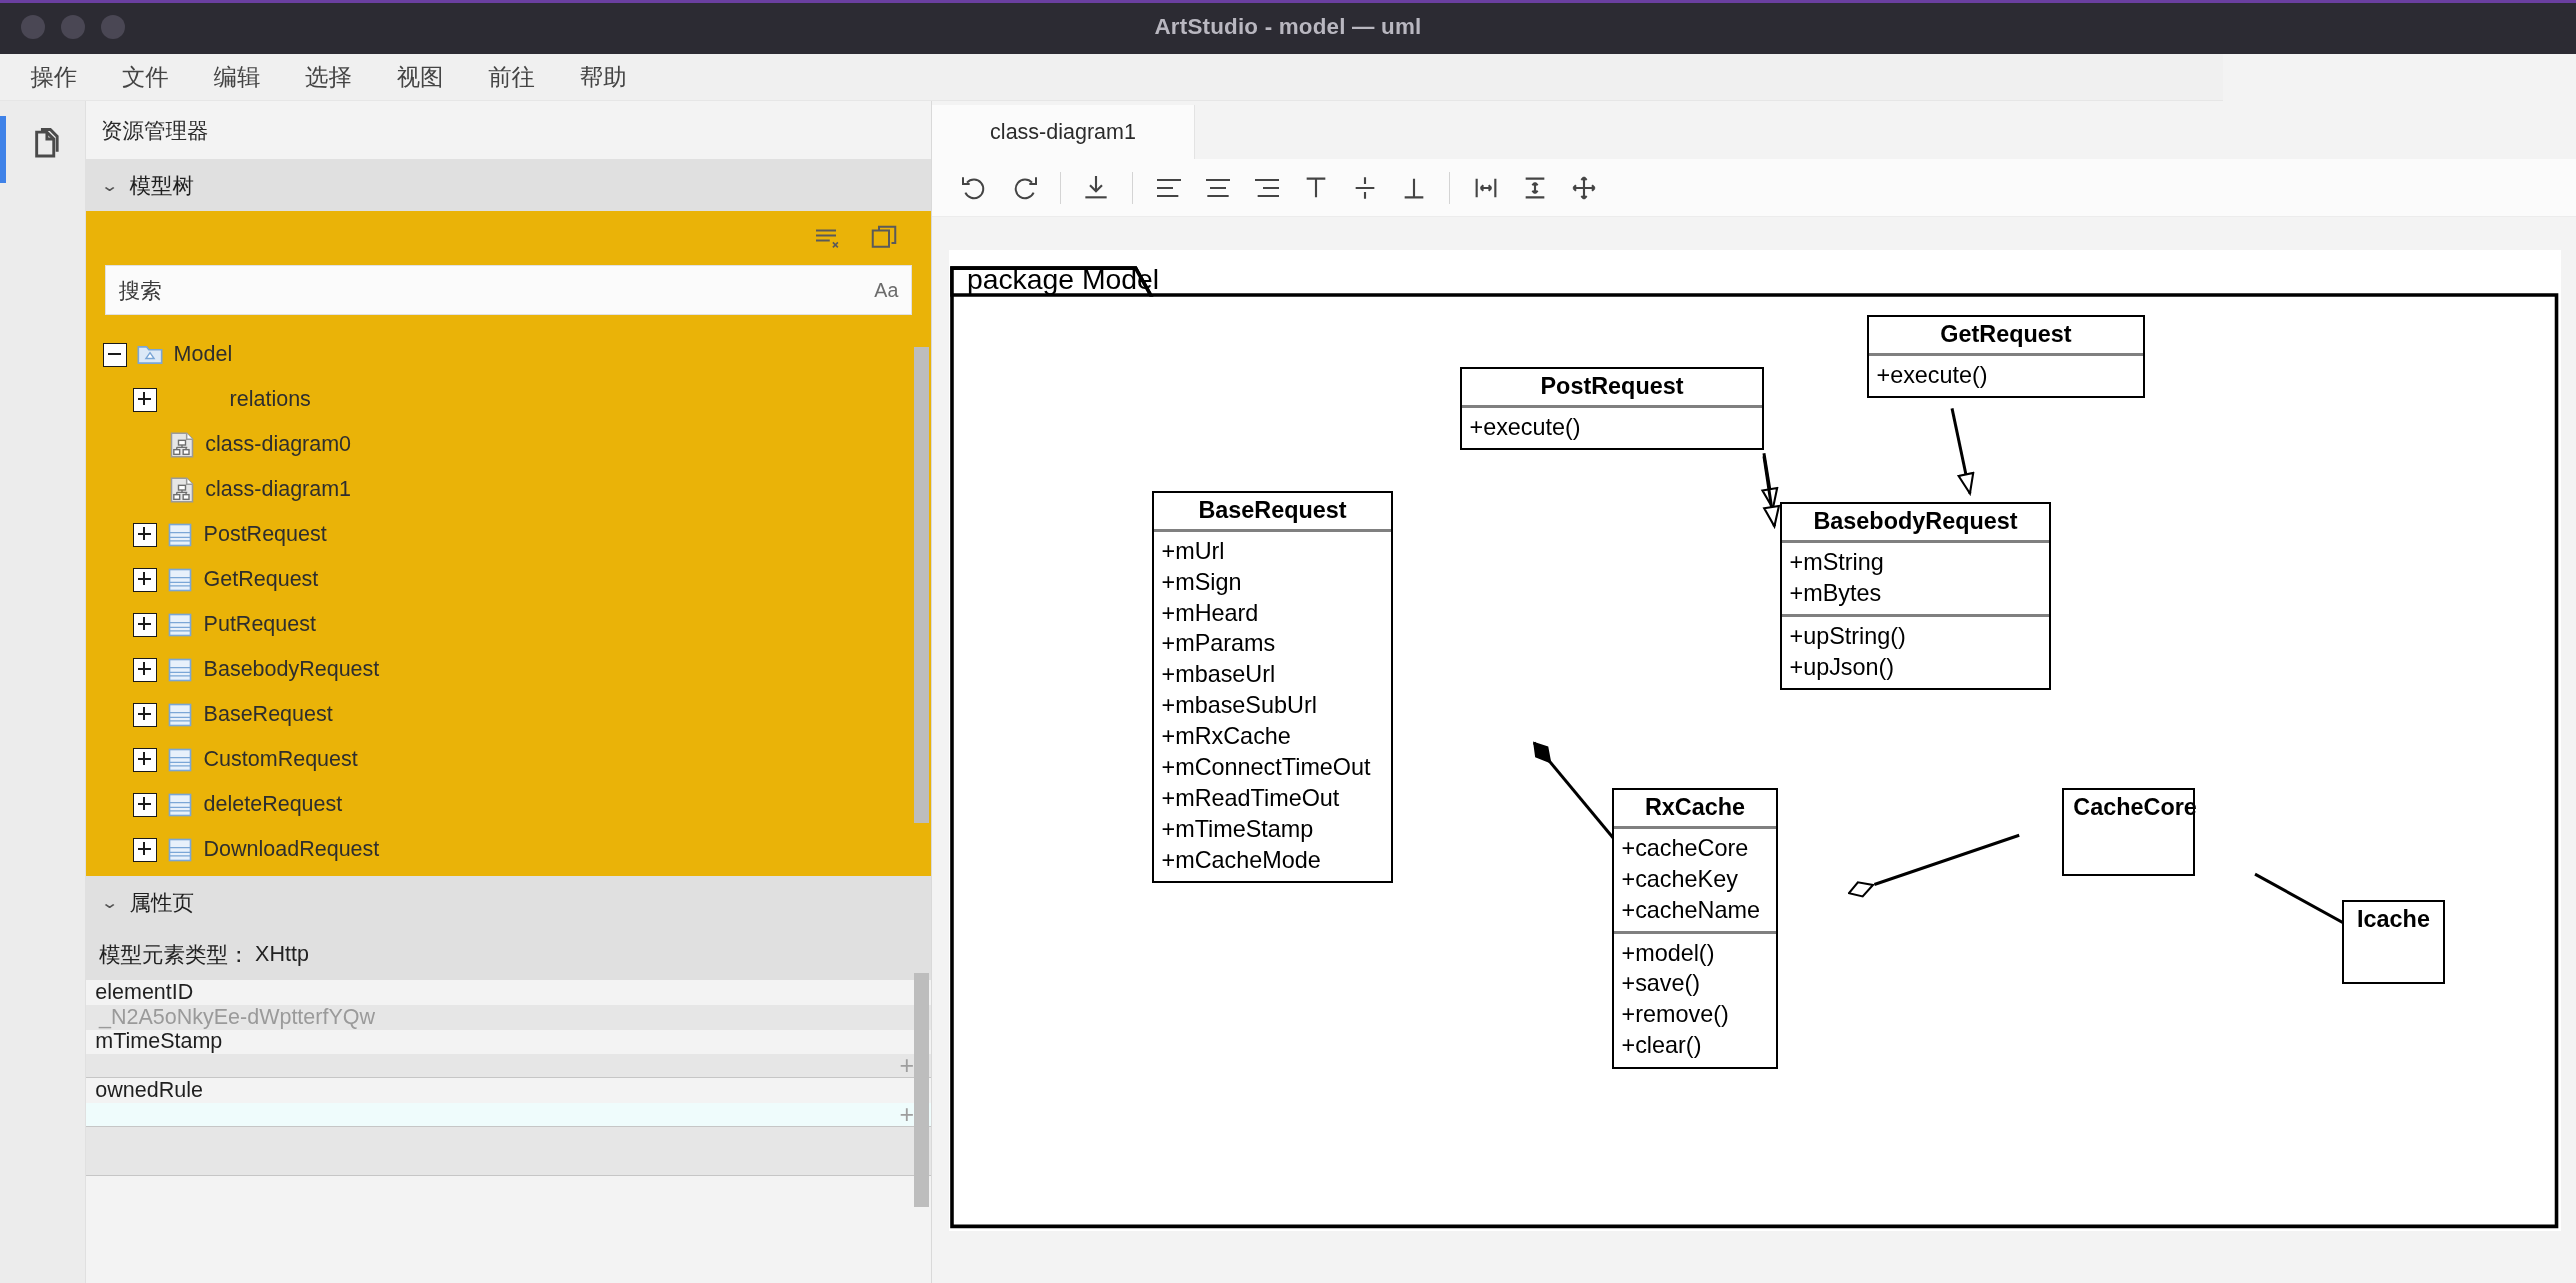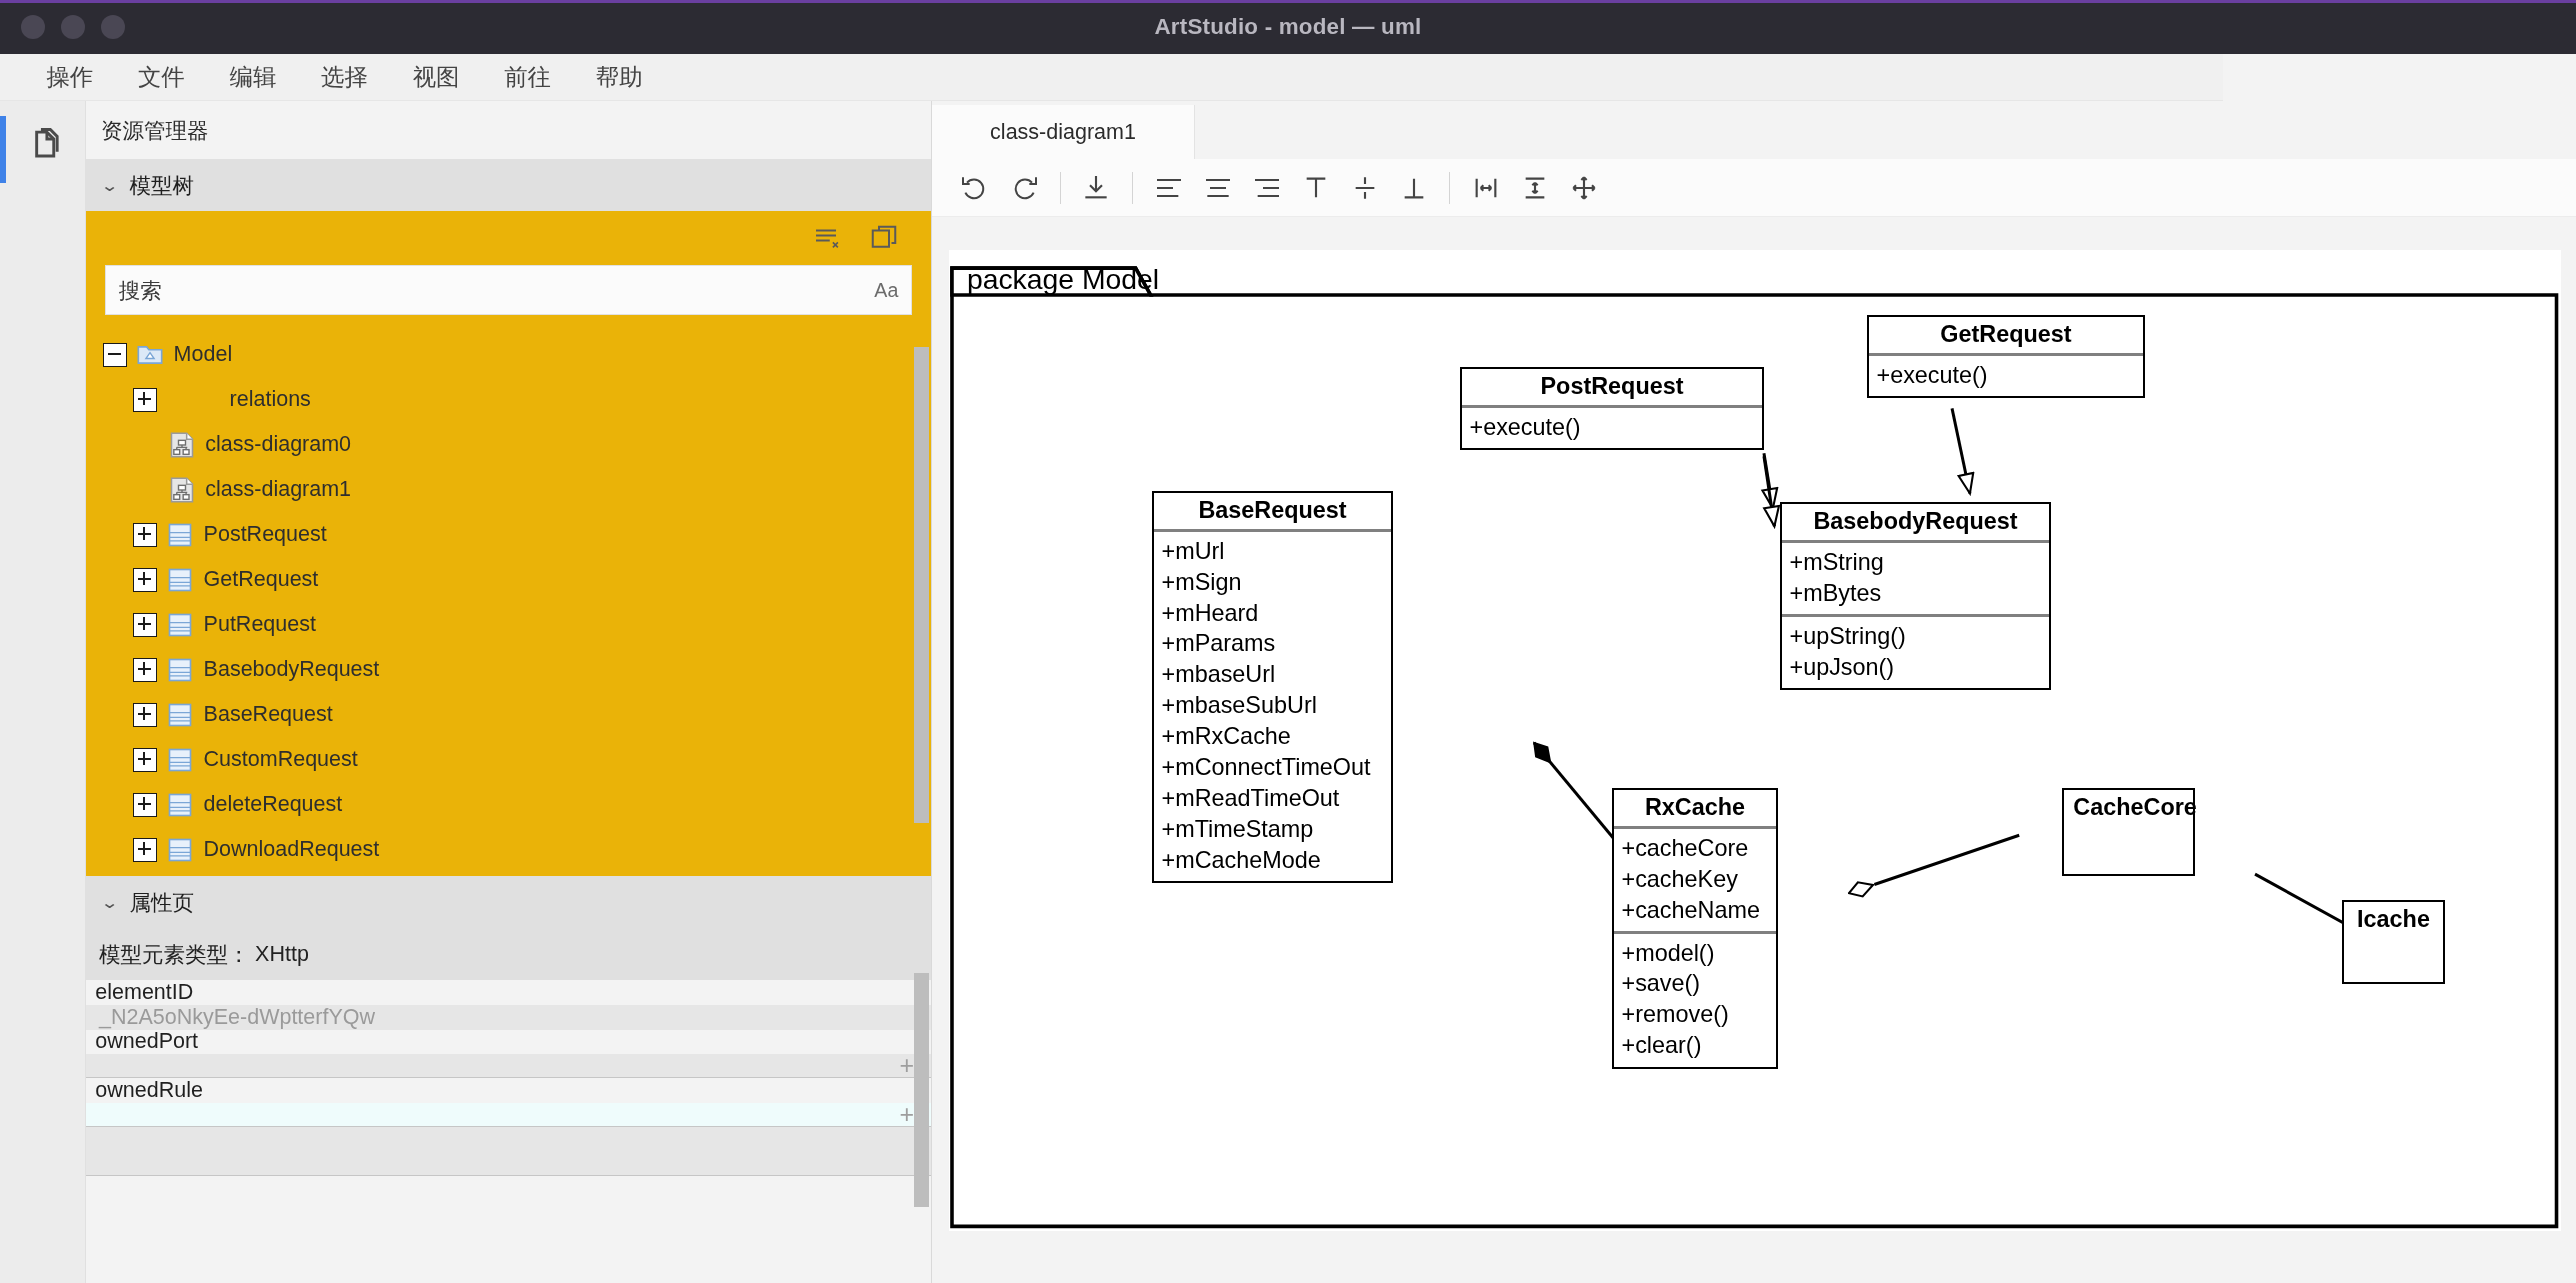--- a/index.html
+++ b/index.html
@@ -25,21 +25,21 @@
   .dot { width: 24px; height: 24px; border-radius: 50%; background: #4a4754; }
   .title-text {
     position: absolute; left: 0; right: 0; text-align: center;
     font-size: 22.4px; font-weight: bold; color: #b9b7c0; letter-spacing: 0.2px;
   }
 
   
   .menubar {
     position: absolute; left: 0; top: 54px; width: 2223px; height: 47px;
     background: #f0f0f0; display: flex; align-items: center;
-    padding-left: 24px; gap: 0px;
+    padding-left: 8px; gap: 0px;
     border-bottom: 0.9px solid #e6e6e6;
   }
   .menu-item {
     font-size: 23.4px; color: #444; padding: 3.7px 22.4px; cursor: default;
   }
 
   
   .activitybar {
     position: absolute; left: 0; top: 101px; width: 86px; height: 1182px;
     background: #ececec; border-right: 0.9px solid #e0e0e0;
@@ -388,21 +388,21 @@
         <span>模型元素类型：</span>
         <span style="margin-left:5.6px">XHttp</span>
       </div>
 
       <div class="prop-row">
         <div class="prop-key">elementID</div>
         <div class="prop-val">_N2A5oNkyEe-dWptterfYQw</div>
       </div>
 
       <div class="prop-row">
-        <div class="prop-key">ownedPort</div>
+        <div class="prop-key">mTimeStamp</div>
         <div class="prop-val">
           <span class="plus">+</span>
         </div>
       </div>
 
       <div class="prop-row">
         <div class="prop-key">ownedRule</div>
         <div class="prop-val edit">
           <span class="plus">+</span>
         </div>

